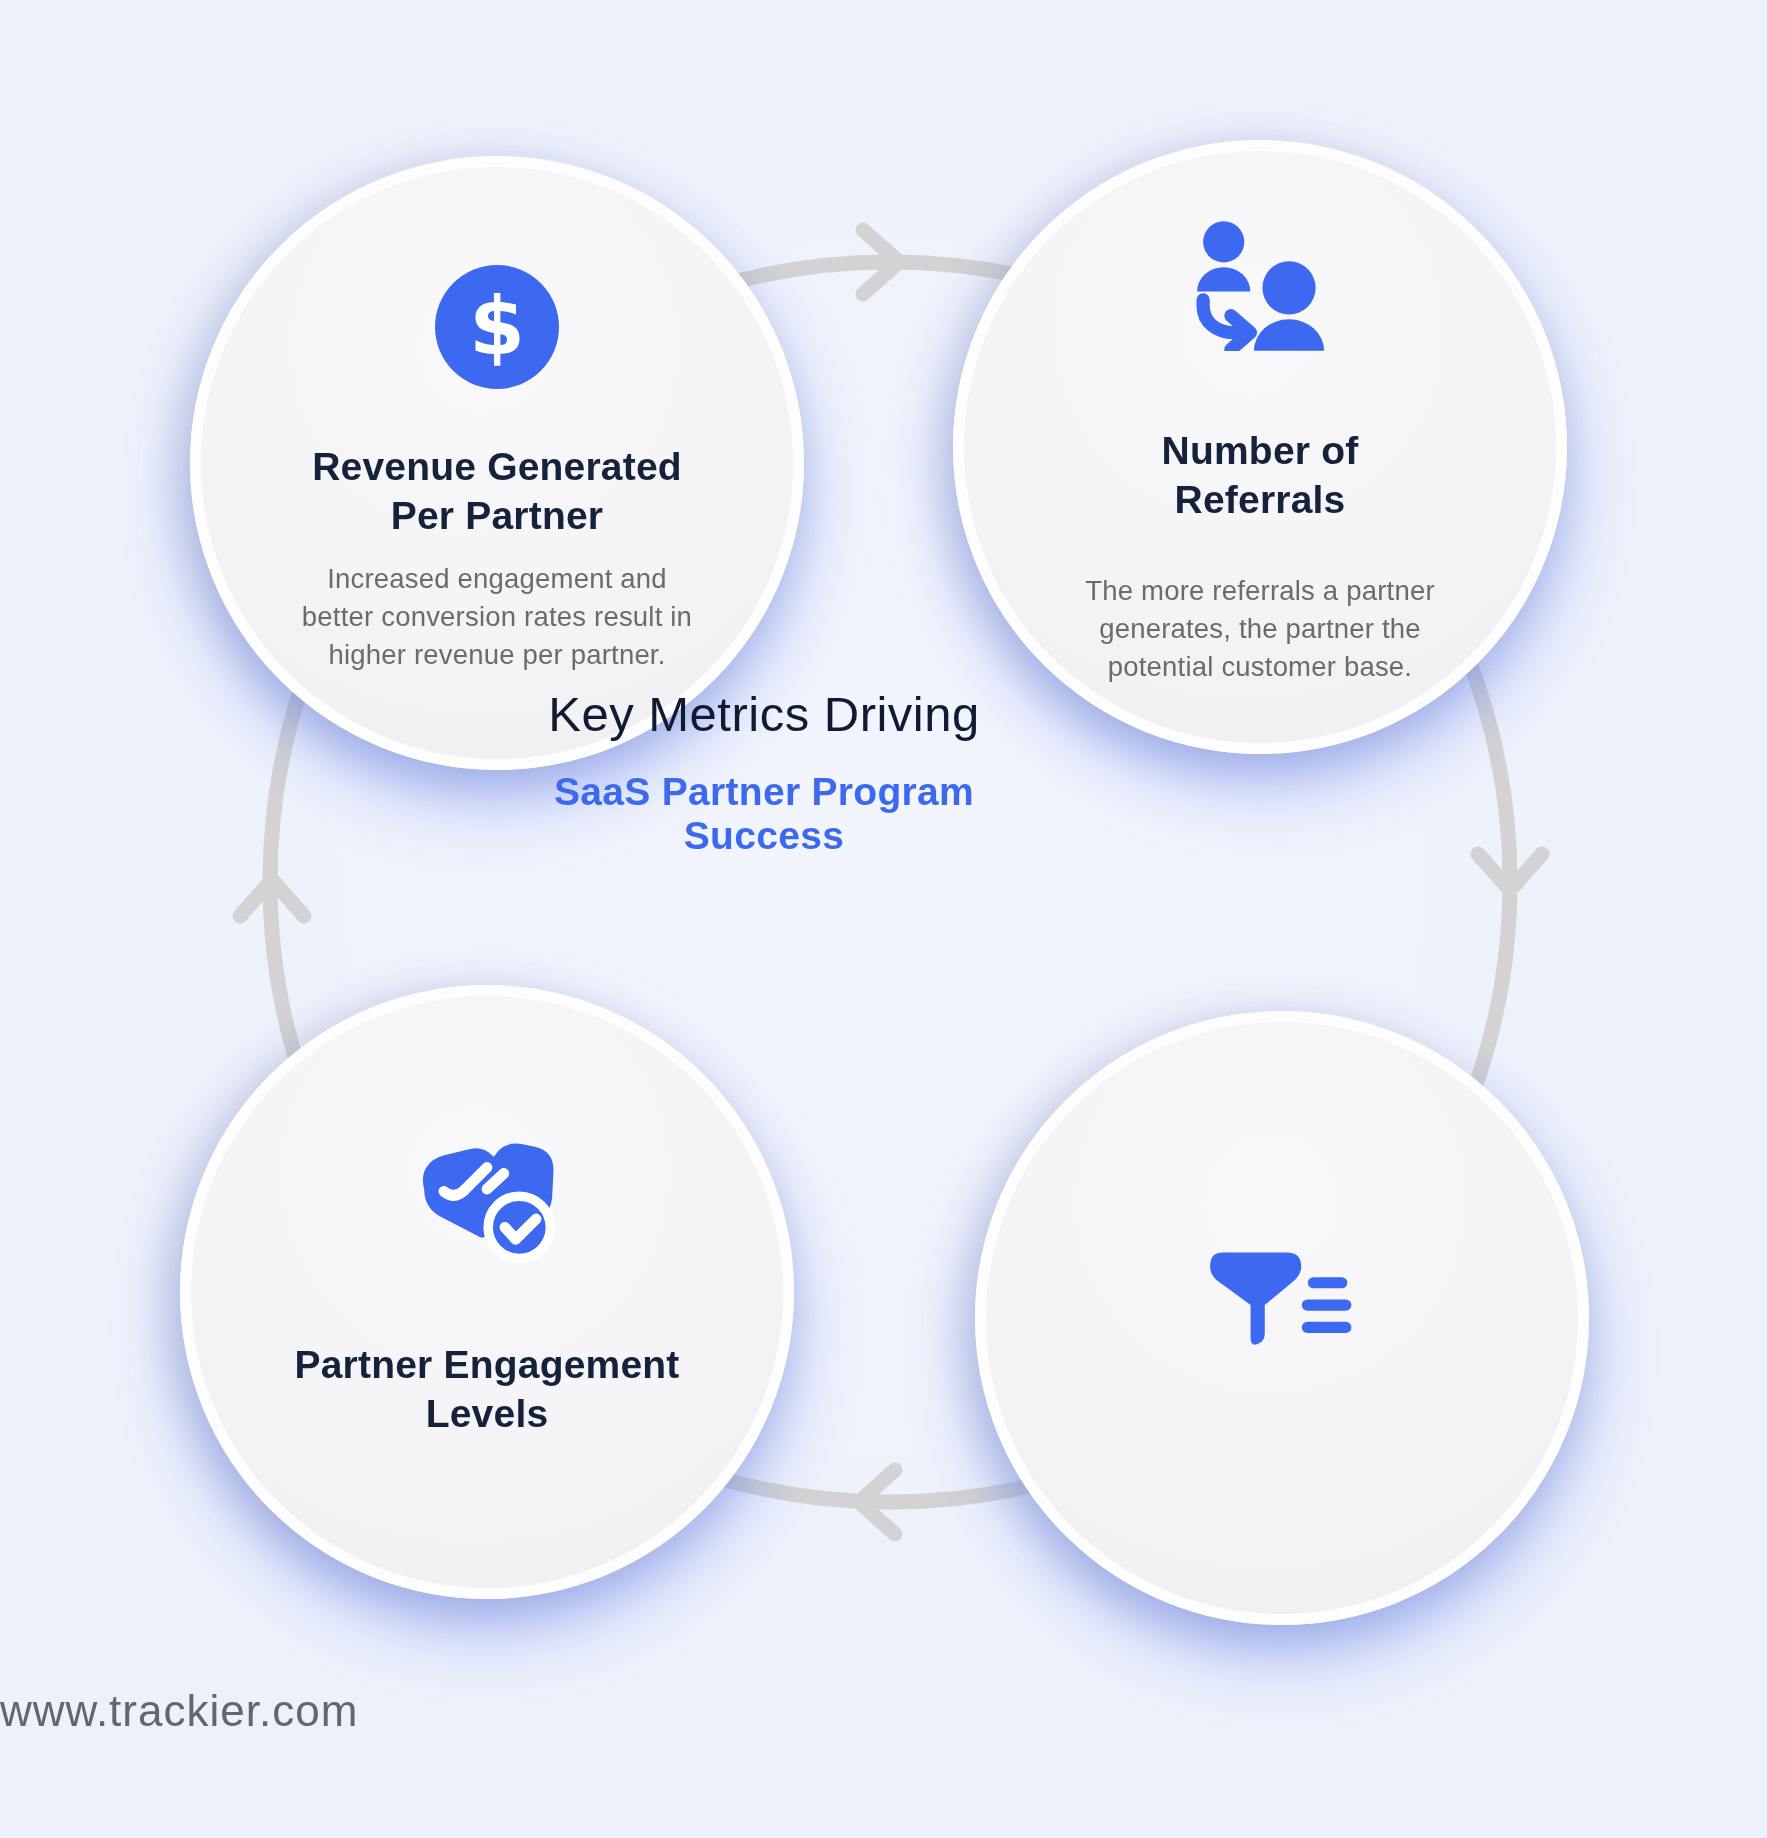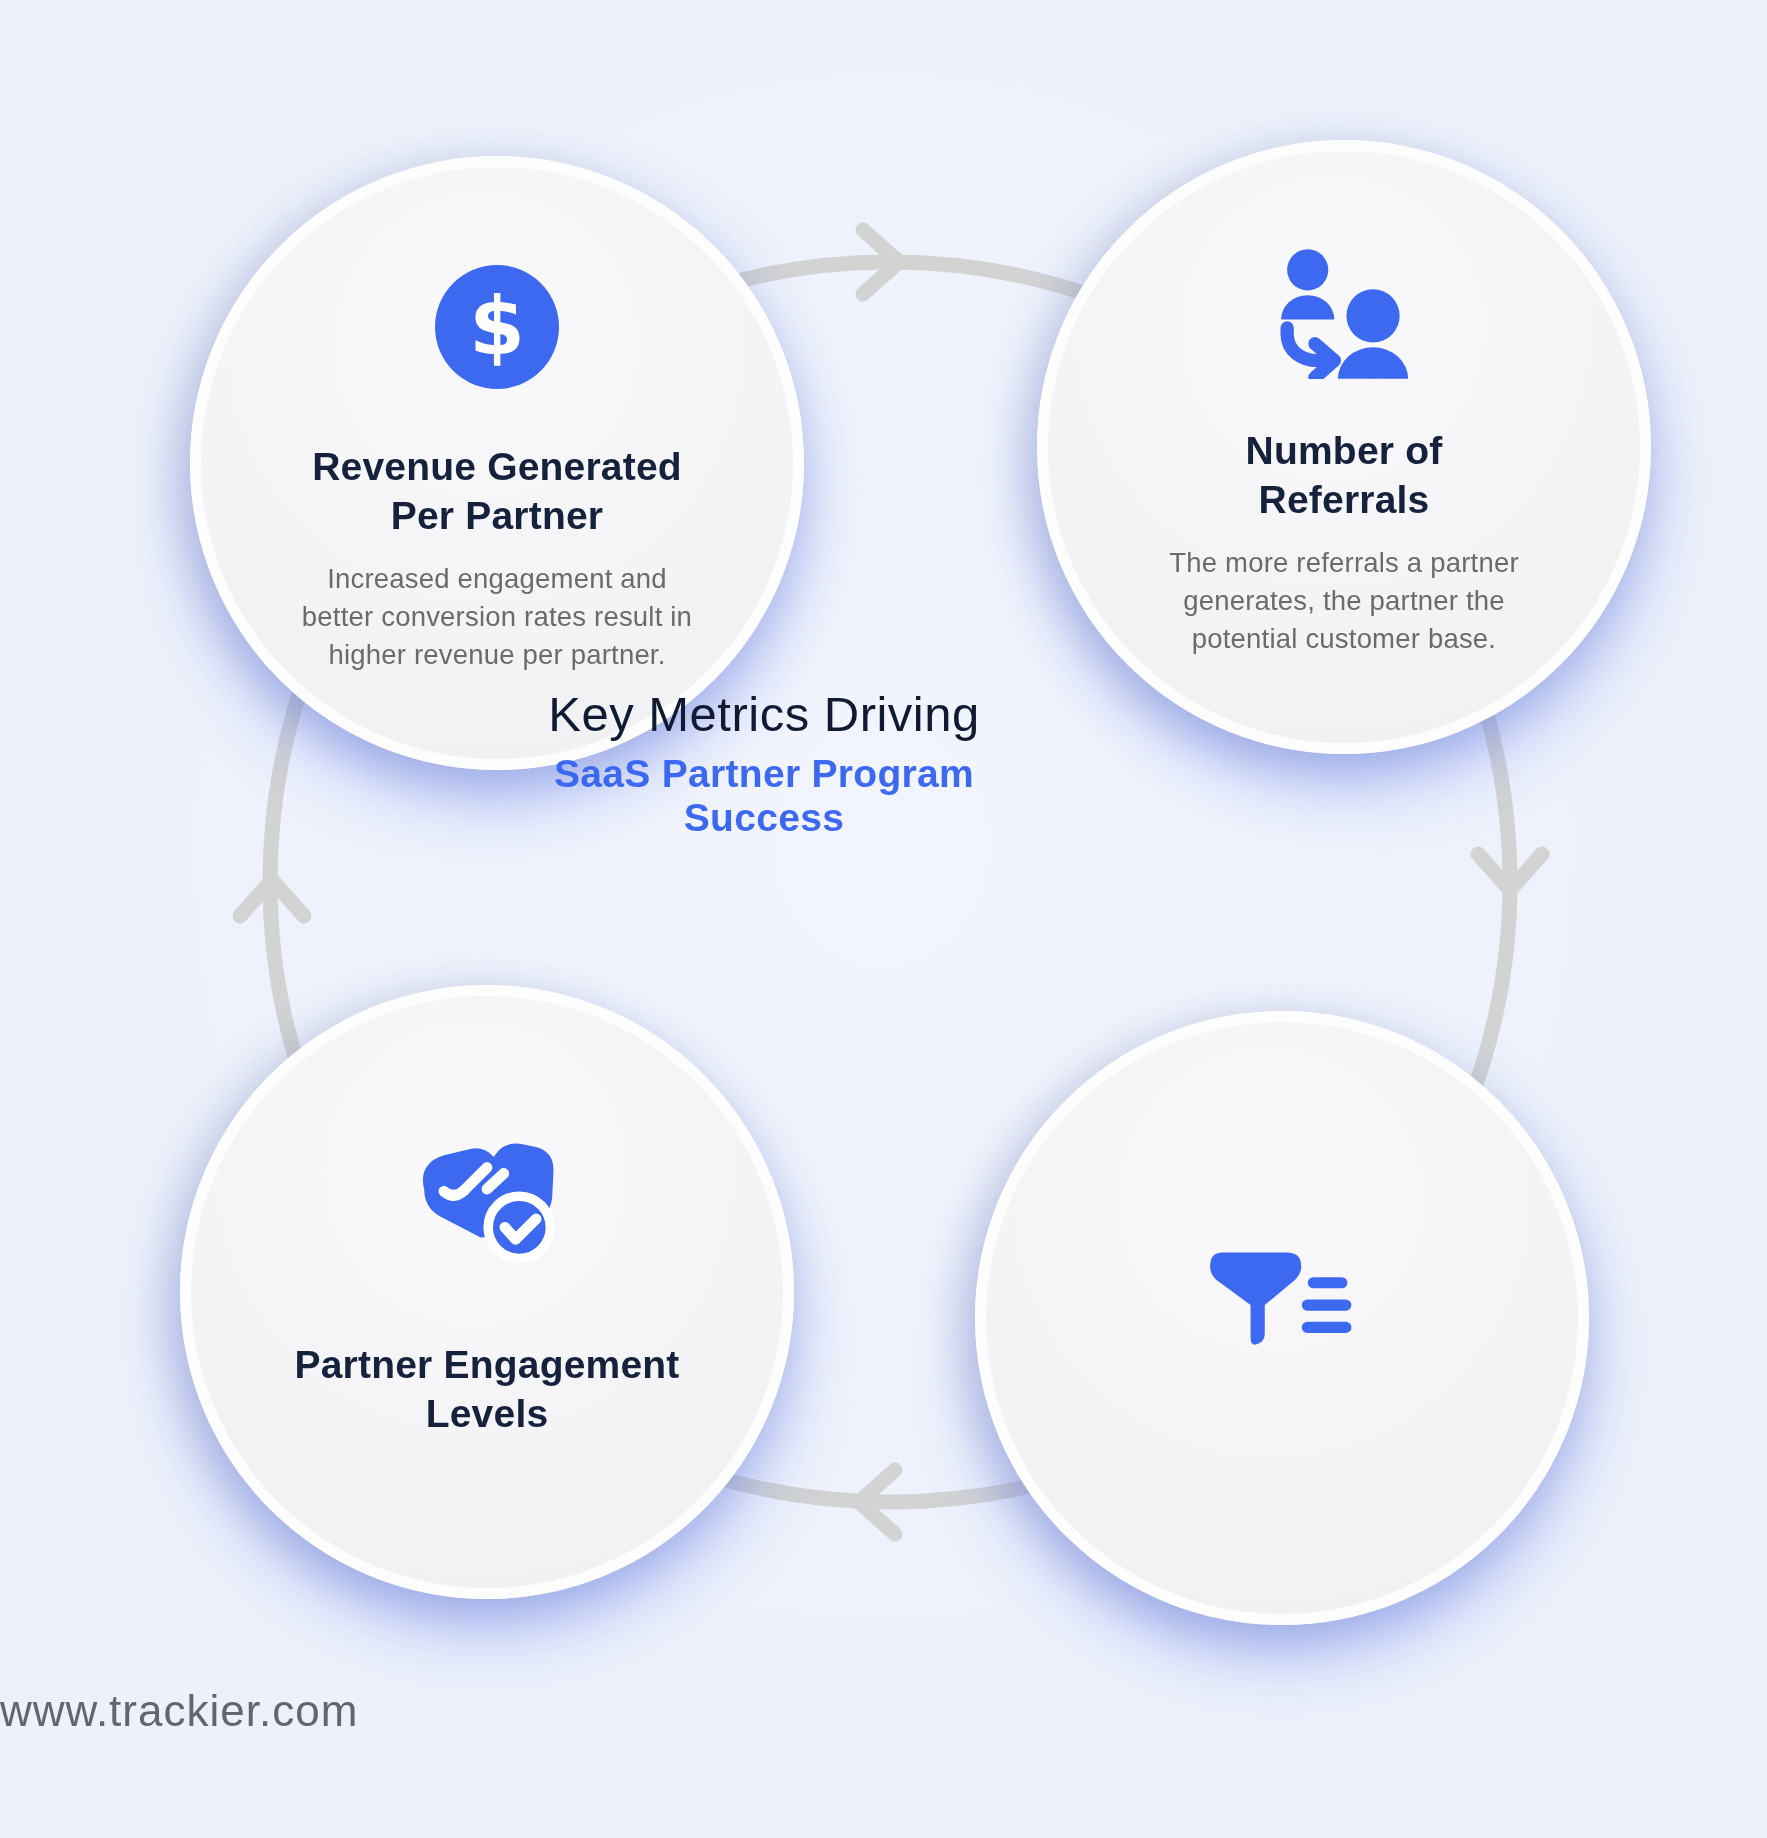--- a/index.html
+++ b/index.html
@@ -17,21 +17,21 @@
     box-sizing:border-box;
     background:radial-gradient(circle at 48% 30%, #f9f9fb 0%, #f4f4f6 55%, #efeff2 100%);
     border:11px solid #fdfdfe;
     box-shadow:0 34px 70px -6px rgba(93,122,248,0.45),
                0 16px 40px rgba(140,150,180,0.25),
                -18px 6px 36px rgba(150,155,175,0.20);
     display:flex;flex-direction:column;align-items:center;justify-content:center;
     text-align:center;
   }
   #b-revenue{left:190px;top:156px;}
-  #b-referrals{left:1037px;top:140px;}
+  #b-referrals{left:953px;top:140px;gap:28px;}
   #b-engagement{left:180px;top:985px;gap:24px;}
   #b-conversion{left:975px;top:1011px;}
   .icon-box{height:150px;display:flex;align-items:center;justify-content:center;margin-bottom:40px;}
   .dollar-badge{
     width:124px;height:124px;border-radius:50%;
     background:#3c69f0;color:#ffffff;
     display:flex;align-items:center;justify-content:center;
     font-size:80px;font-weight:bold;line-height:1;
     font-family:"DejaVu Sans","Liberation Sans",sans-serif;
   }
@@ -46,21 +46,21 @@
     line-height:1.38;white-space:pre-line;letter-spacing:0.2px;
   }
   .center-title{
     position:absolute;z-index:3;
     left:458px;top:688px;width:612px;
     text-align:center;
   }
   .center-title .t1{
     display:block;
     font-size:49px;font-weight:400;color:#101b33;
-    letter-spacing:0.5px;margin-bottom:10px;line-height:1.1;
+    letter-spacing:0.5px;margin-bottom:28px;line-height:1.1;
   }
   .center-title .t2{
     display:block;
     font-size:39px;font-weight:bold;color:#3c69f0;
     line-height:1.13;white-space:pre-line;letter-spacing:0.3px;
   }
   .brand-url{
     position:absolute;z-index:3;
     left:0;right:0;top:1686px;
     font-size:44px;color:#63666b;letter-spacing:1px;

